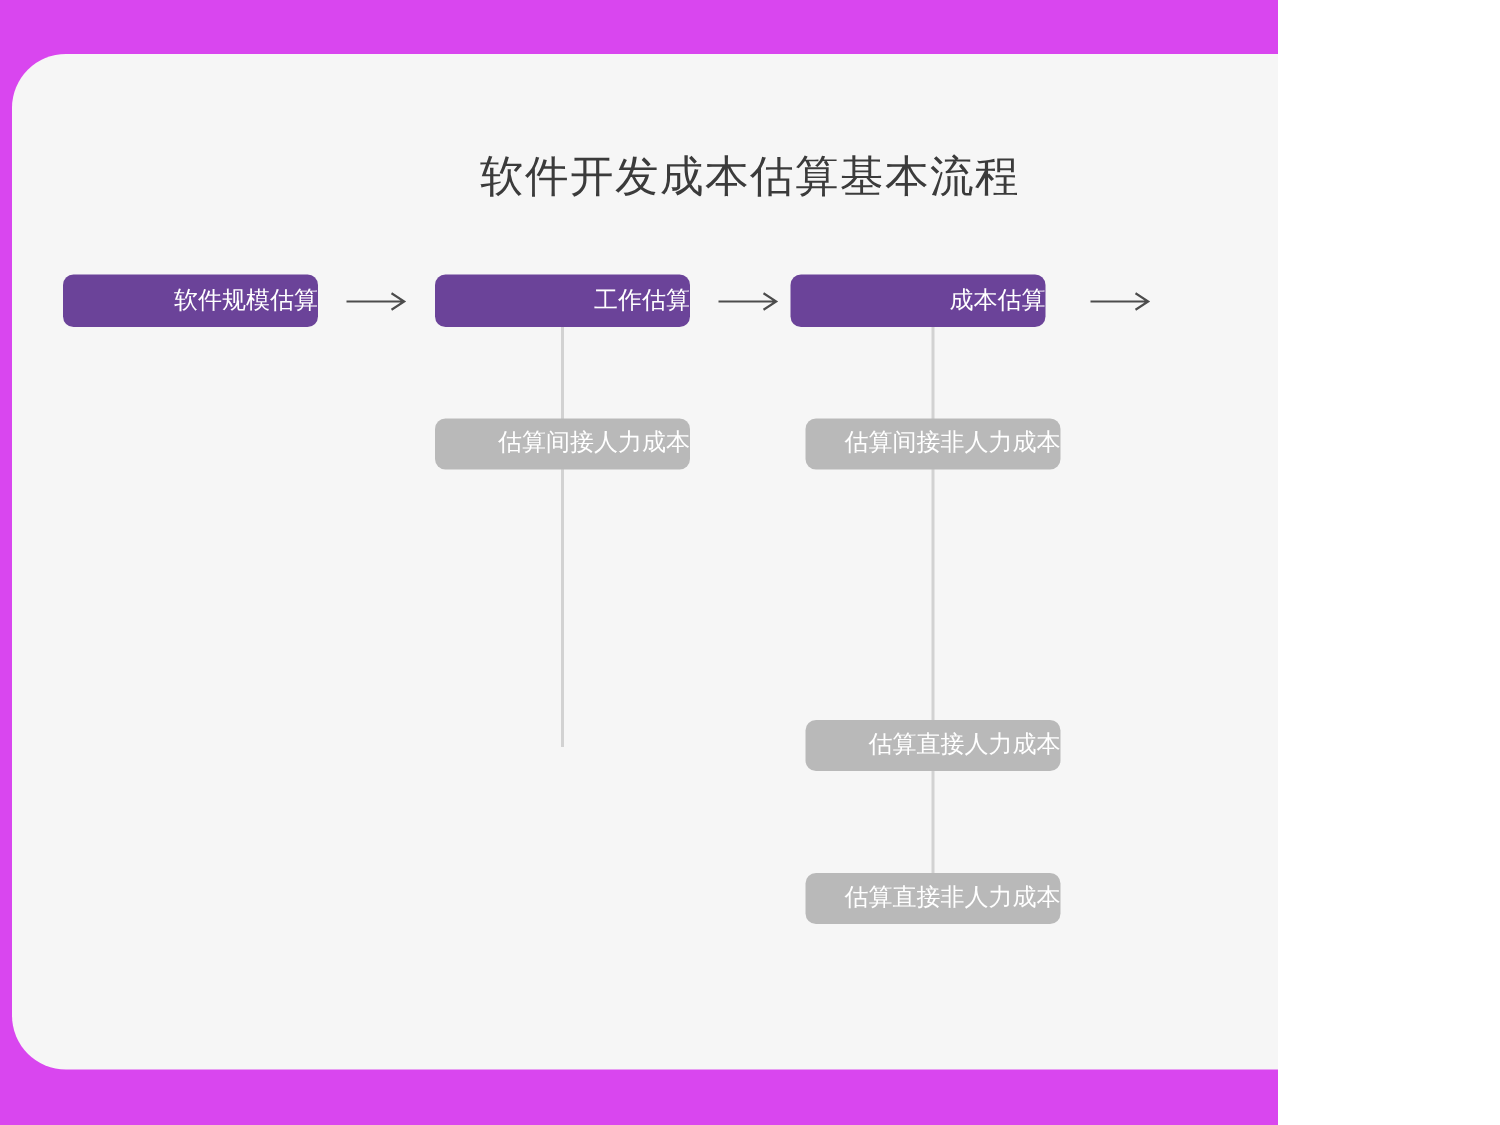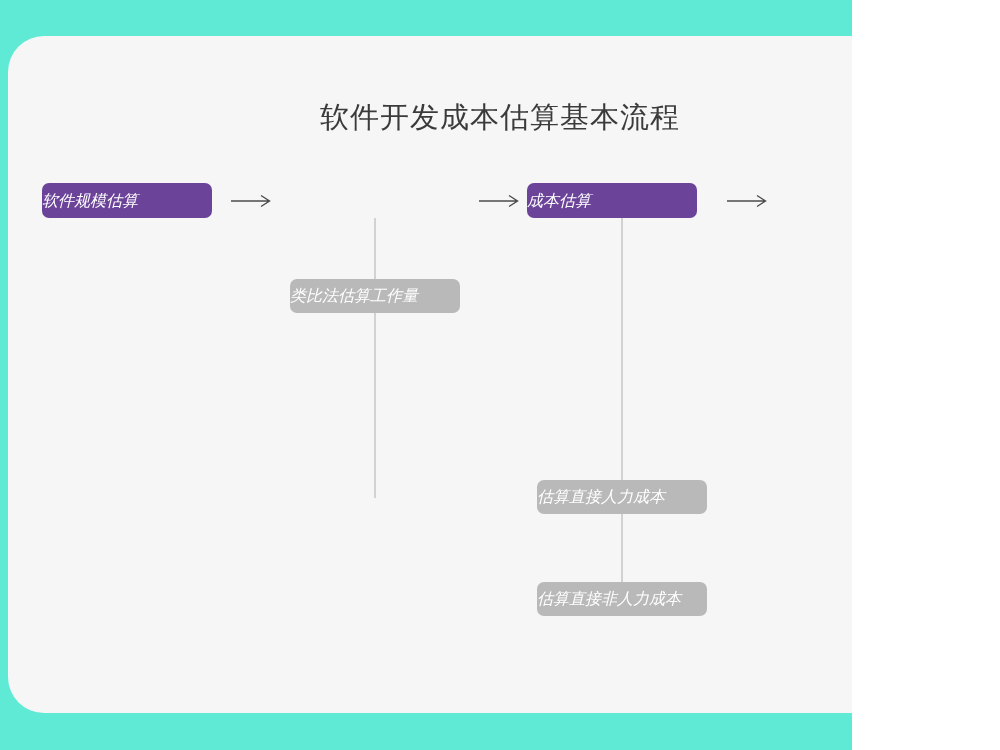--- a/index.html
+++ b/index.html
@@ -5,21 +5,21 @@
   html, body {
     margin: 0;
     padding: 0;
     background: #ffffff;
     font-family: "Liberation Sans", "DejaVu Sans", sans-serif;
   }
   .stage {
     position: relative;
     width: 852px;
     height: 750px;
-    background: #5eead4;
+    background: #d946ef;
     overflow: hidden;
   }
   .card {
     position: absolute;
     left: 8px;
     top: 36px;
     width: 984px;
     height: 677px;
     background: #f6f6f6;
     border-radius: 36px;
@@ -32,26 +32,25 @@
     margin: 0;
     text-align: center;
     font-size: 29px;
     font-weight: 400;
     letter-spacing: 1px;
     color: #3b3b3b;
   }
   .node {
     position: absolute;
     width: 170px;
-    text-align: left;
+    text-align: right;
     color: #ffffff;
     font-size: 16px;
     border-radius: 7px;
     white-space: nowrap;
-    font-style: italic;
   }
   .node.main {
     height: 35px;
     line-height: 35px;
     background: #6b4399;
     top: 183px;
   }
   .node.sub {
     height: 34px;
     line-height: 34px;
@@ -77,29 +76,31 @@
 
   <div class="vline" style="left:374px; top:218px; height:280px"></div>
   <div class="vline" style="left:621px; top:218px; height:381px"></div>
 
   <div class="node main" style="left:42px">软件规模估算</div>
 
   <svg class="arrow" style="left:230px" width="42" height="14" viewBox="0 0 42 14">
     <path d="M1 7 H39 M31 1.5 L39.5 7 L31 12.5" fill="none" stroke="#4c4c4c" stroke-width="1.4"></path>
   </svg>
 
+  <div class="node main" style="left:290px">工作估算</div>
 
   <svg class="arrow" style="left:478px" width="42" height="14" viewBox="0 0 42 14">
     <path d="M1 7 H39 M31 1.5 L39.5 7 L31 12.5" fill="none" stroke="#4c4c4c" stroke-width="1.4"></path>
   </svg>
 
   <div class="node main" style="left:527px">成本估算</div>
 
   <svg class="arrow" style="left:726px" width="42" height="14" viewBox="0 0 42 14">
     <path d="M1 7 H39 M31 1.5 L39.5 7 L31 12.5" fill="none" stroke="#4c4c4c" stroke-width="1.4"></path>
   </svg>
 
 
-  <div class="node sub" style="left:290px; top:279px">类比法估算工作量</div>
+  <div class="node sub" style="left:290px; top:279px">估算间接人力成本</div>
 
+  <div class="node sub" style="left:537px; top:279px">估算间接非人力成本</div>
   <div class="node sub" style="left:537px; top:480px">估算直接人力成本</div>
   <div class="node sub" style="left:537px; top:582px">估算直接非人力成本</div>
 </div>
 
 </body></html>

